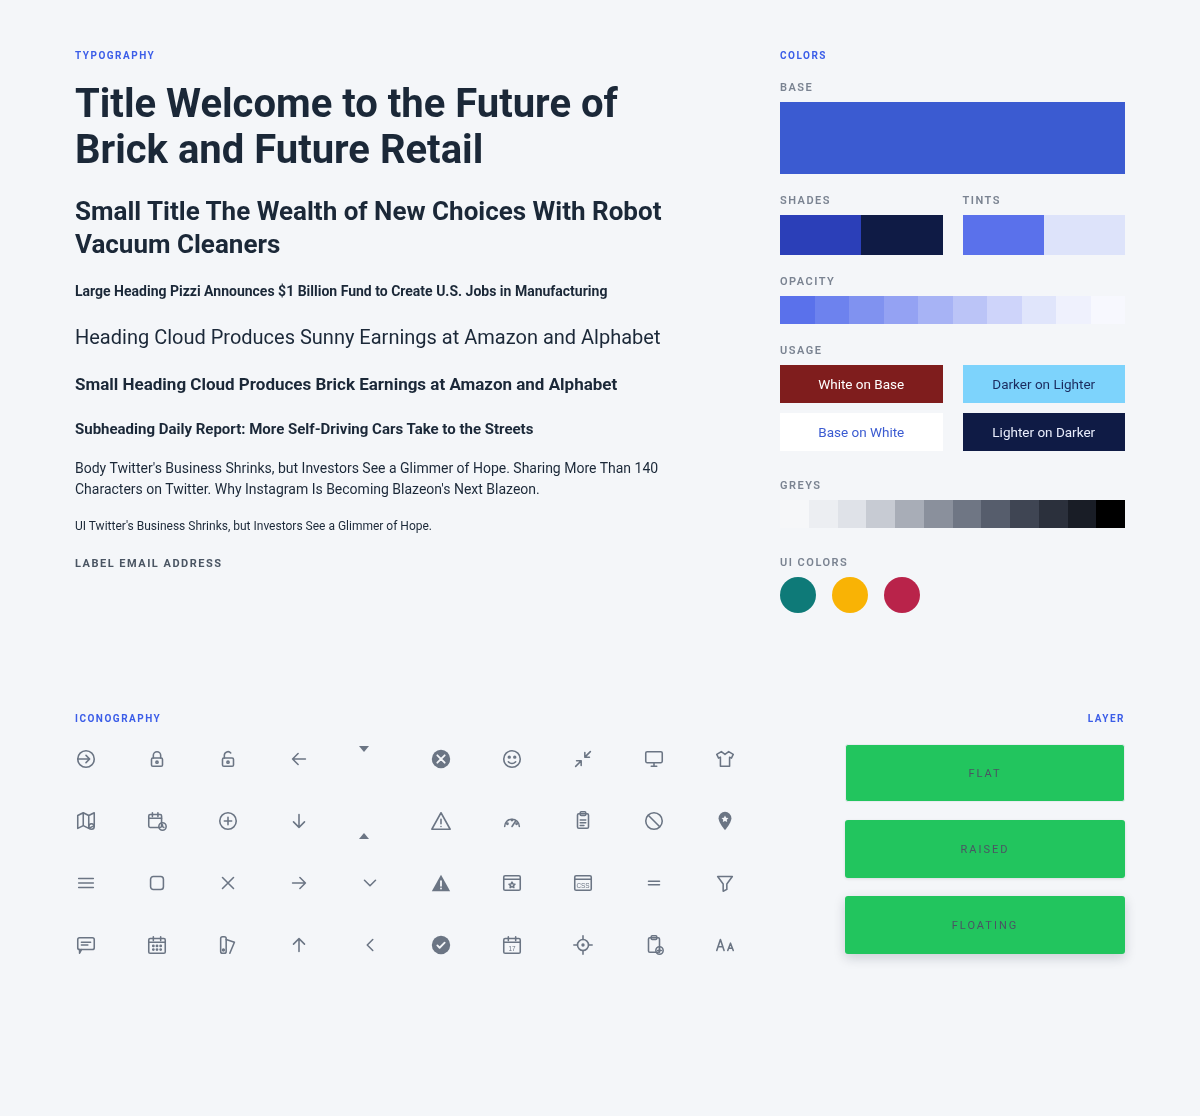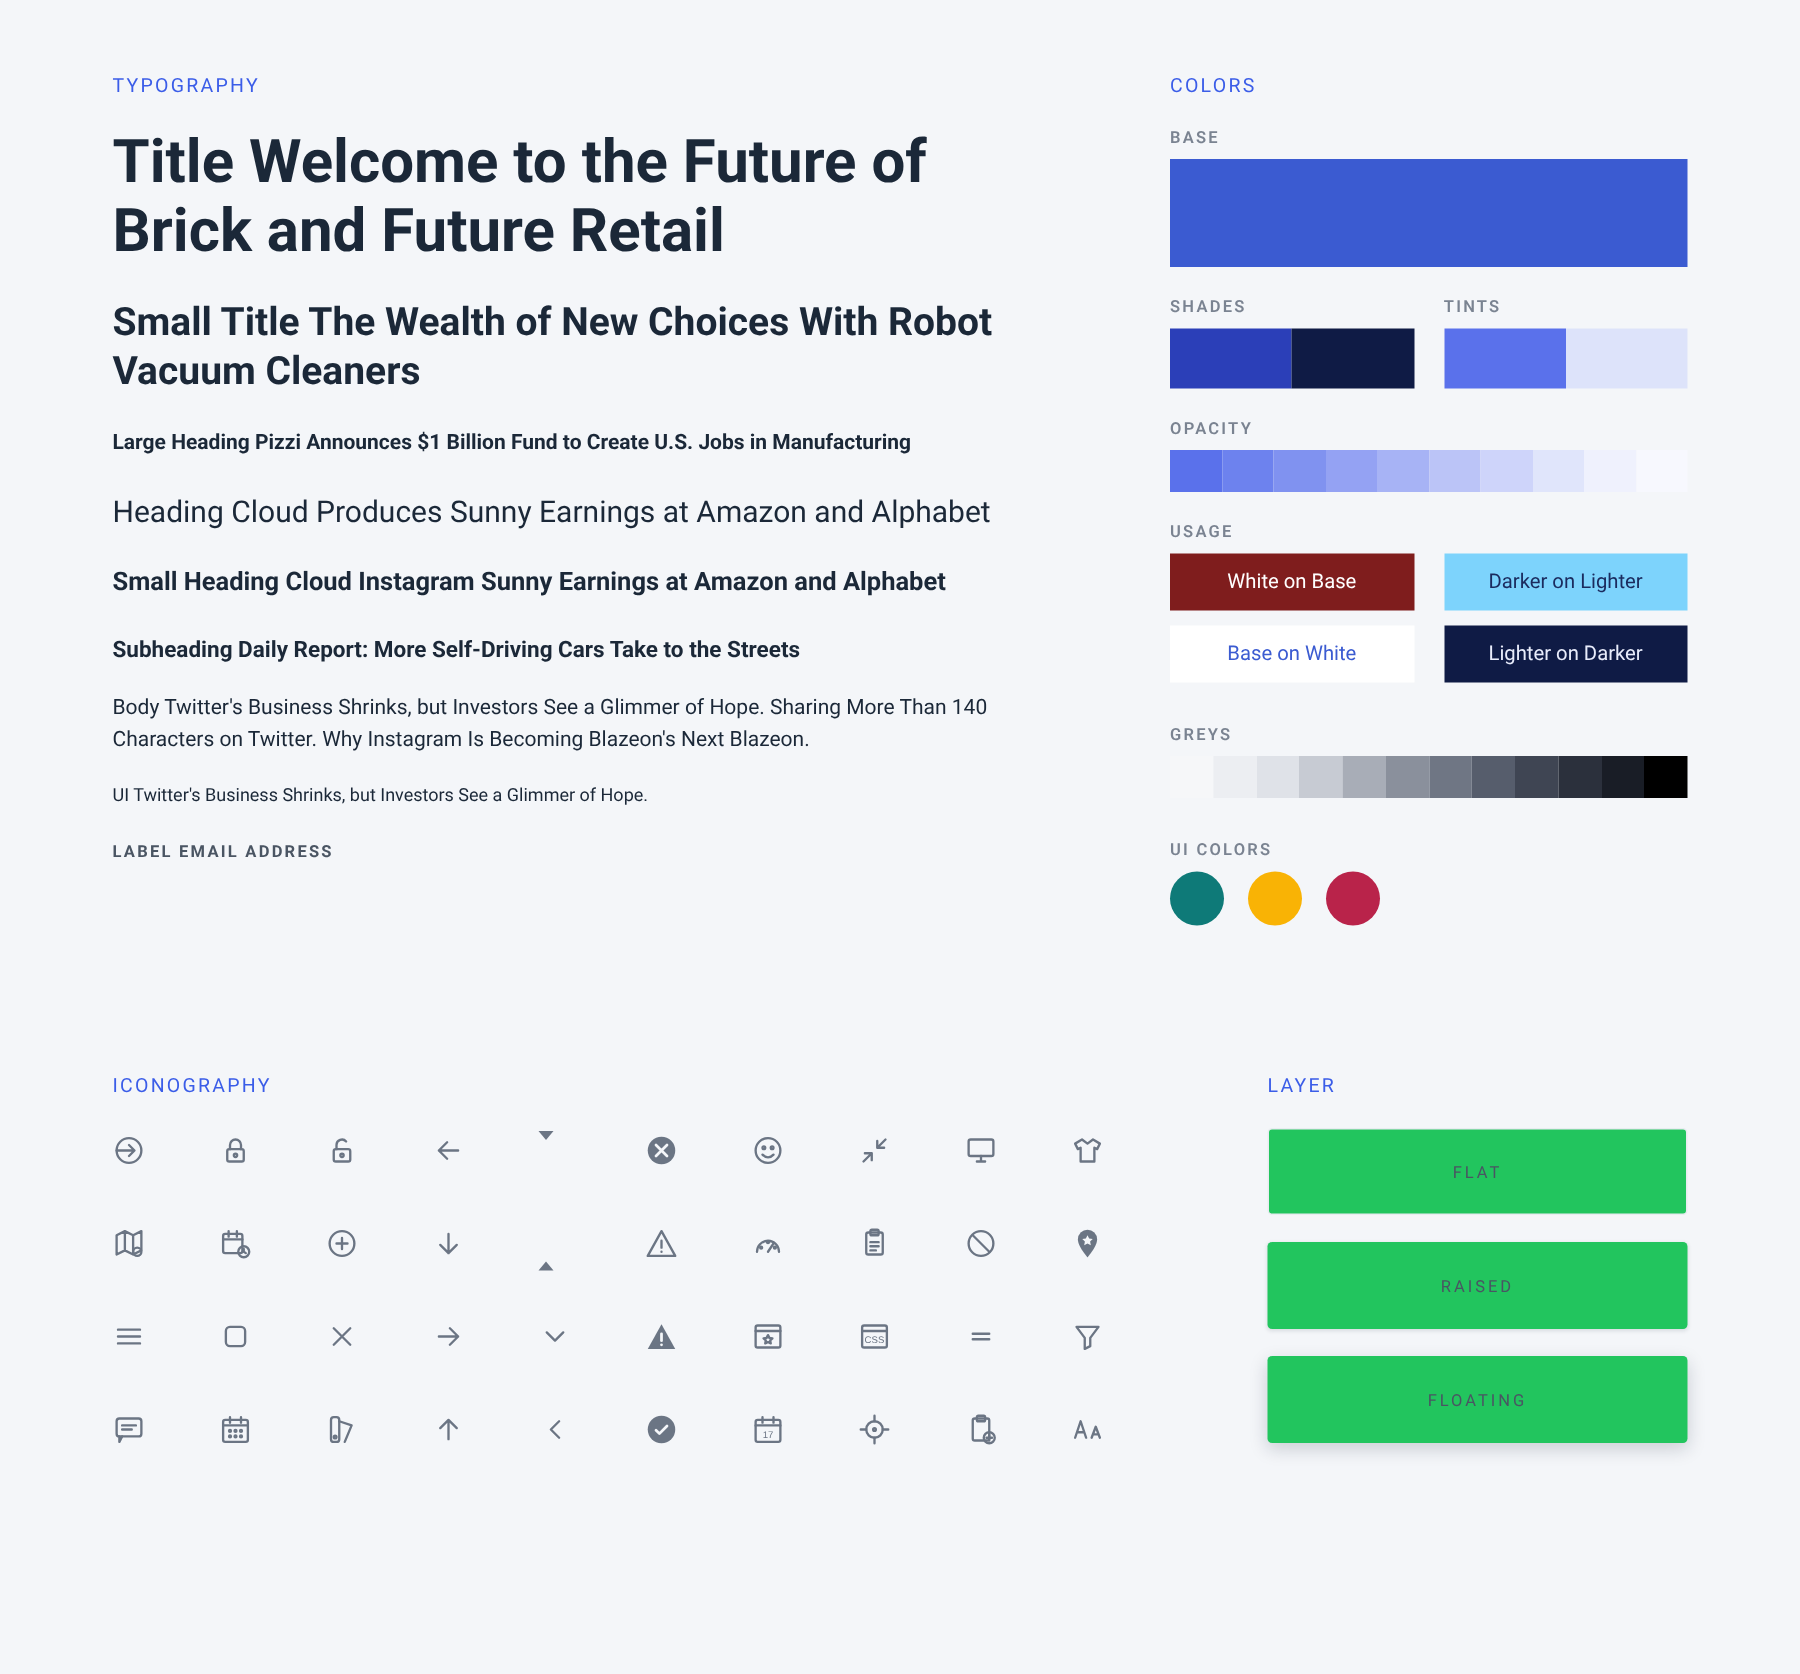--- a/index.html
+++ b/index.html
@@ -4,22 +4,22 @@
 <style>
   * { box-sizing: border-box; margin: 0; padding: 0; }
   body {
     background: #f4f6f9;
     font-family: -apple-system, BlinkMacSystemFont, "Segoe UI", Roboto, "Helvetica Neue", Arial, sans-serif;
     width: 1200px;
     color: #1b2838;
     padding: 50px 75px 60px 75px;
   }
   .section-label {
-    font-size: 13px;
-    font-weight: 400;
+    font-size: 10px;
+    font-weight: 700;
     letter-spacing: 1.5px;
     color: #3b5de8;
     text-transform: uppercase;
     margin-bottom: 20px;
   }
   .mini-label {
     font-size: 11px;
     font-weight: 600;
     letter-spacing: 1.5px;
     color: #7a8391;
@@ -46,21 +46,21 @@
   .sw { height: 40px; }
   .twocol { display: flex; gap: 20px; }
   .twocol > div { flex: 1; }
   .usage-grid { display: grid; grid-template-columns: 1fr 1fr; gap: 10px 20px; }
   .usage-cell { height: 38px; display: flex; align-items: center; justify-content: center; font-size: 13.5px; font-weight: 400; }
   .ui-circles { display: flex; gap: 16px; }
   .circle { width: 36px; height: 36px; border-radius: 50%; }
 
   .bottom { display: flex; gap: 70px; }
   .icono { flex: 1; }
-  .layer { width: 280px; flex-shrink: 0; }
+  .layer { width: 280px; flex-shrink: 0; text-align: right; }
   .icon-grid { display: grid; grid-template-columns: repeat(10, 1fr); row-gap: 36px; column-gap: 10px; align-items: center; justify-items: start; padding-top: 4px; }
   .icon-grid svg { width: 22px; height: 22px; stroke: #6b7584; stroke-width: 1.7; fill: none; stroke-linecap: round; stroke-linejoin: round; }
   .icon-grid .fill svg { fill: #6b7584; stroke: none; }
   .icon-grid .tri  { border-left:5px solid transparent; border-right:5px solid transparent; }
   .tri.down { border-top:6px solid #6b7584; }
   .tri.up   { border-bottom:6px solid #6b7584; }
 
   .layer-card { background: #22c55e; border-radius: 3px; height: 58px; display:flex; align-items:center; justify-content:center; font-size:11px; font-weight:400; letter-spacing:2px; color:#4a5563; margin-bottom: 18px; }
   .layer-flat     { box-shadow: none; border:1px solid #e9ecf1; }
   .layer-raised   { box-shadow: 0 1px 3px rgba(18,30,50,.12); }
@@ -69,21 +69,21 @@
 </head>
 <body>
 
 <div class="top">
   <div class="typo">
     <div class="section-label">TYPOGRAPHY</div>
     <div class="t-title">Title Welcome to the Future of Brick and Future Retail</div>
     <div class="t-stitle">Small Title The Wealth of New Choices With Robot Vacuum Cleaners</div>
     <div class="t-lhead">Large Heading Pizzi Announces $1 Billion Fund to Create U.S. Jobs in Manufacturing</div>
     <div class="t-head">Heading Cloud Produces Sunny Earnings at Amazon and Alphabet</div>
-    <div class="t-shead">Small Heading Cloud Instagram Sunny Earnings at Amazon and Alphabet</div>
+    <div class="t-shead">Small Heading Cloud Produces Brick Earnings at Amazon and Alphabet</div>
     <div class="t-subhead">Subheading Daily Report: More Self-Driving Cars Take to the Streets</div>
     <div class="t-body">Body Twitter's Business Shrinks, but Investors See a Glimmer of Hope. Sharing More Than 140 Characters on Twitter. Why Instagram Is Becoming Blazeon's Next Blazeon.</div>
     <div class="t-ui">UI Twitter's Business Shrinks, but Investors See a Glimmer of Hope.</div>
     <div class="t-label">LABEL EMAIL ADDRESS</div>
   </div>
 
   <div class="colors">
     <div class="section-label">COLORS</div>
 
     <div class="group">

